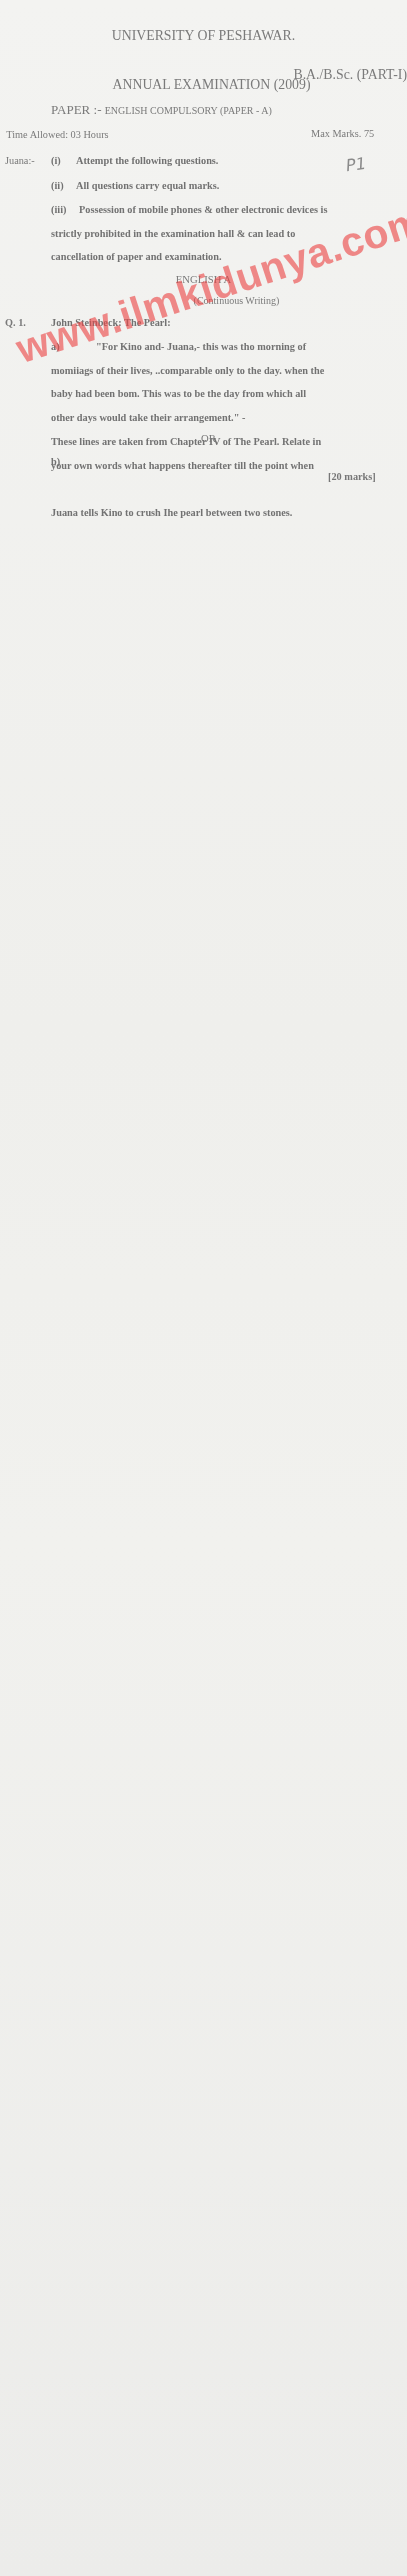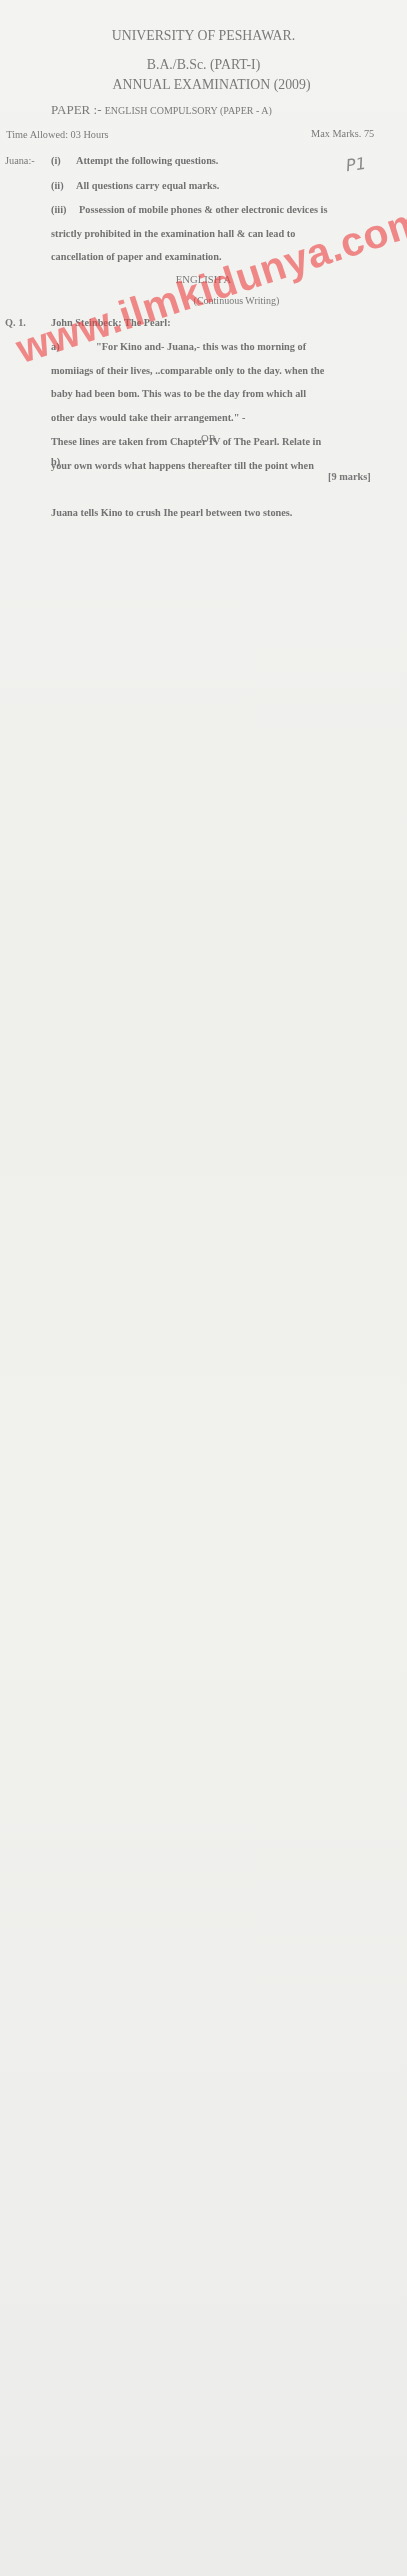--- a/index.html
+++ b/index.html
@@ -37,21 +37,21 @@
     pointer-events: none;
   }
   .scribble { position: absolute; color: #8a8a8a; font-family: "DejaVu Sans", sans-serif; }
 </style>
 </head>
 <body>
 
 <div class="page">
 
   <div class="abs c hdr" style="top:27.6px;">UNIVERSITY OF PESHAWAR.</div>
-  <div class="abs c hdr" style="top:57px;">B.A./B.Sc. (PART-I)</div>
+  <div class="abs c hdr" style="top:67px;text-align:right;">B.A./B.Sc. (PART-I)</div>
   <div class="abs c hdr" style="top:77px;padding-left:8px;">ANNUAL EXAMINATION (2009)</div>
   <div class="abs" style="top:102px; left:51px; font-size:13px; color:#7a7a7a;">
     <span>PAPER :-</span>
     <span style="font-size:10px;">ENGLISH COMPULSORY (PAPER - A)</span>
   </div>
   <div class="abs" style="top:129px; left:6.3px; font-size:10.3px; color:#7a7a7a;">Time Allowed: 03 Hours</div>
   <div class="abs" style="top:128px; left:311px; font-size:10.3px; color:#7a7a7a;">Max Marks. 75</div>
   <div class="scribble" style="top:155px; left:346px; font-size:16.3px; font-style:italic; transform:rotate(-8deg);">P1</div>
 
   <div class="abs txt" style="top:155px; left:5px; font-weight:normal; color:#7a7a7a;">Juana:-</div>
@@ -73,21 +73,21 @@
   <div class="abs txt" style="top:317px; left:51px;">John Steinbeck: The Pearl:</div>
 
   <div class="abs txt" style="top:341px; left:51px;">a)</div>
   <div class="abs txt" style="top:341px; left:96px;">"For Kino and- Juana,- this was tho morning of</div>
   <div class="abs txt" style="top:365px; left:51px;">momiiags of their lives, ..comparable only to the day. when the</div>
   <div class="abs txt" style="top:388px; left:51px;">baby had been bom. This was to be the day from which all</div>
   <div class="abs txt" style="top:412px; left:51px;">other days would take their arrangement." -</div>
   <div class="abs txt" style="top:436px; left:51px;">These lines are taken from Chapter IV of The Pearl. Relate in</div>
   <div class="abs txt" style="top:460px; left:51px;">your own words what happens thereafter till the point when</div>
   <div class="abs txt" style="top:507px; left:51px;">Juana tells Kino to crush Ihe pearl between two stones.</div>
-  <div class="abs marks" style="top:471px; left:328px;">[9 marks]</div>
+  <div class="abs marks" style="top:471px; left:328px;">[20 marks]</div>
 
   <div class="abs" style="top:432px; left:5px; width:407px; text-align:center; font-size:10.7px; color:#7a7a7a;">OR</div>
 
   <div class="abs txt" style="top:456px; left:51px;">b)</div>
 
   <div class="wm" style="top:326px; left:25px;">www.ilmkidunya.com</div>
 </div>
 
 
 </body></html>

